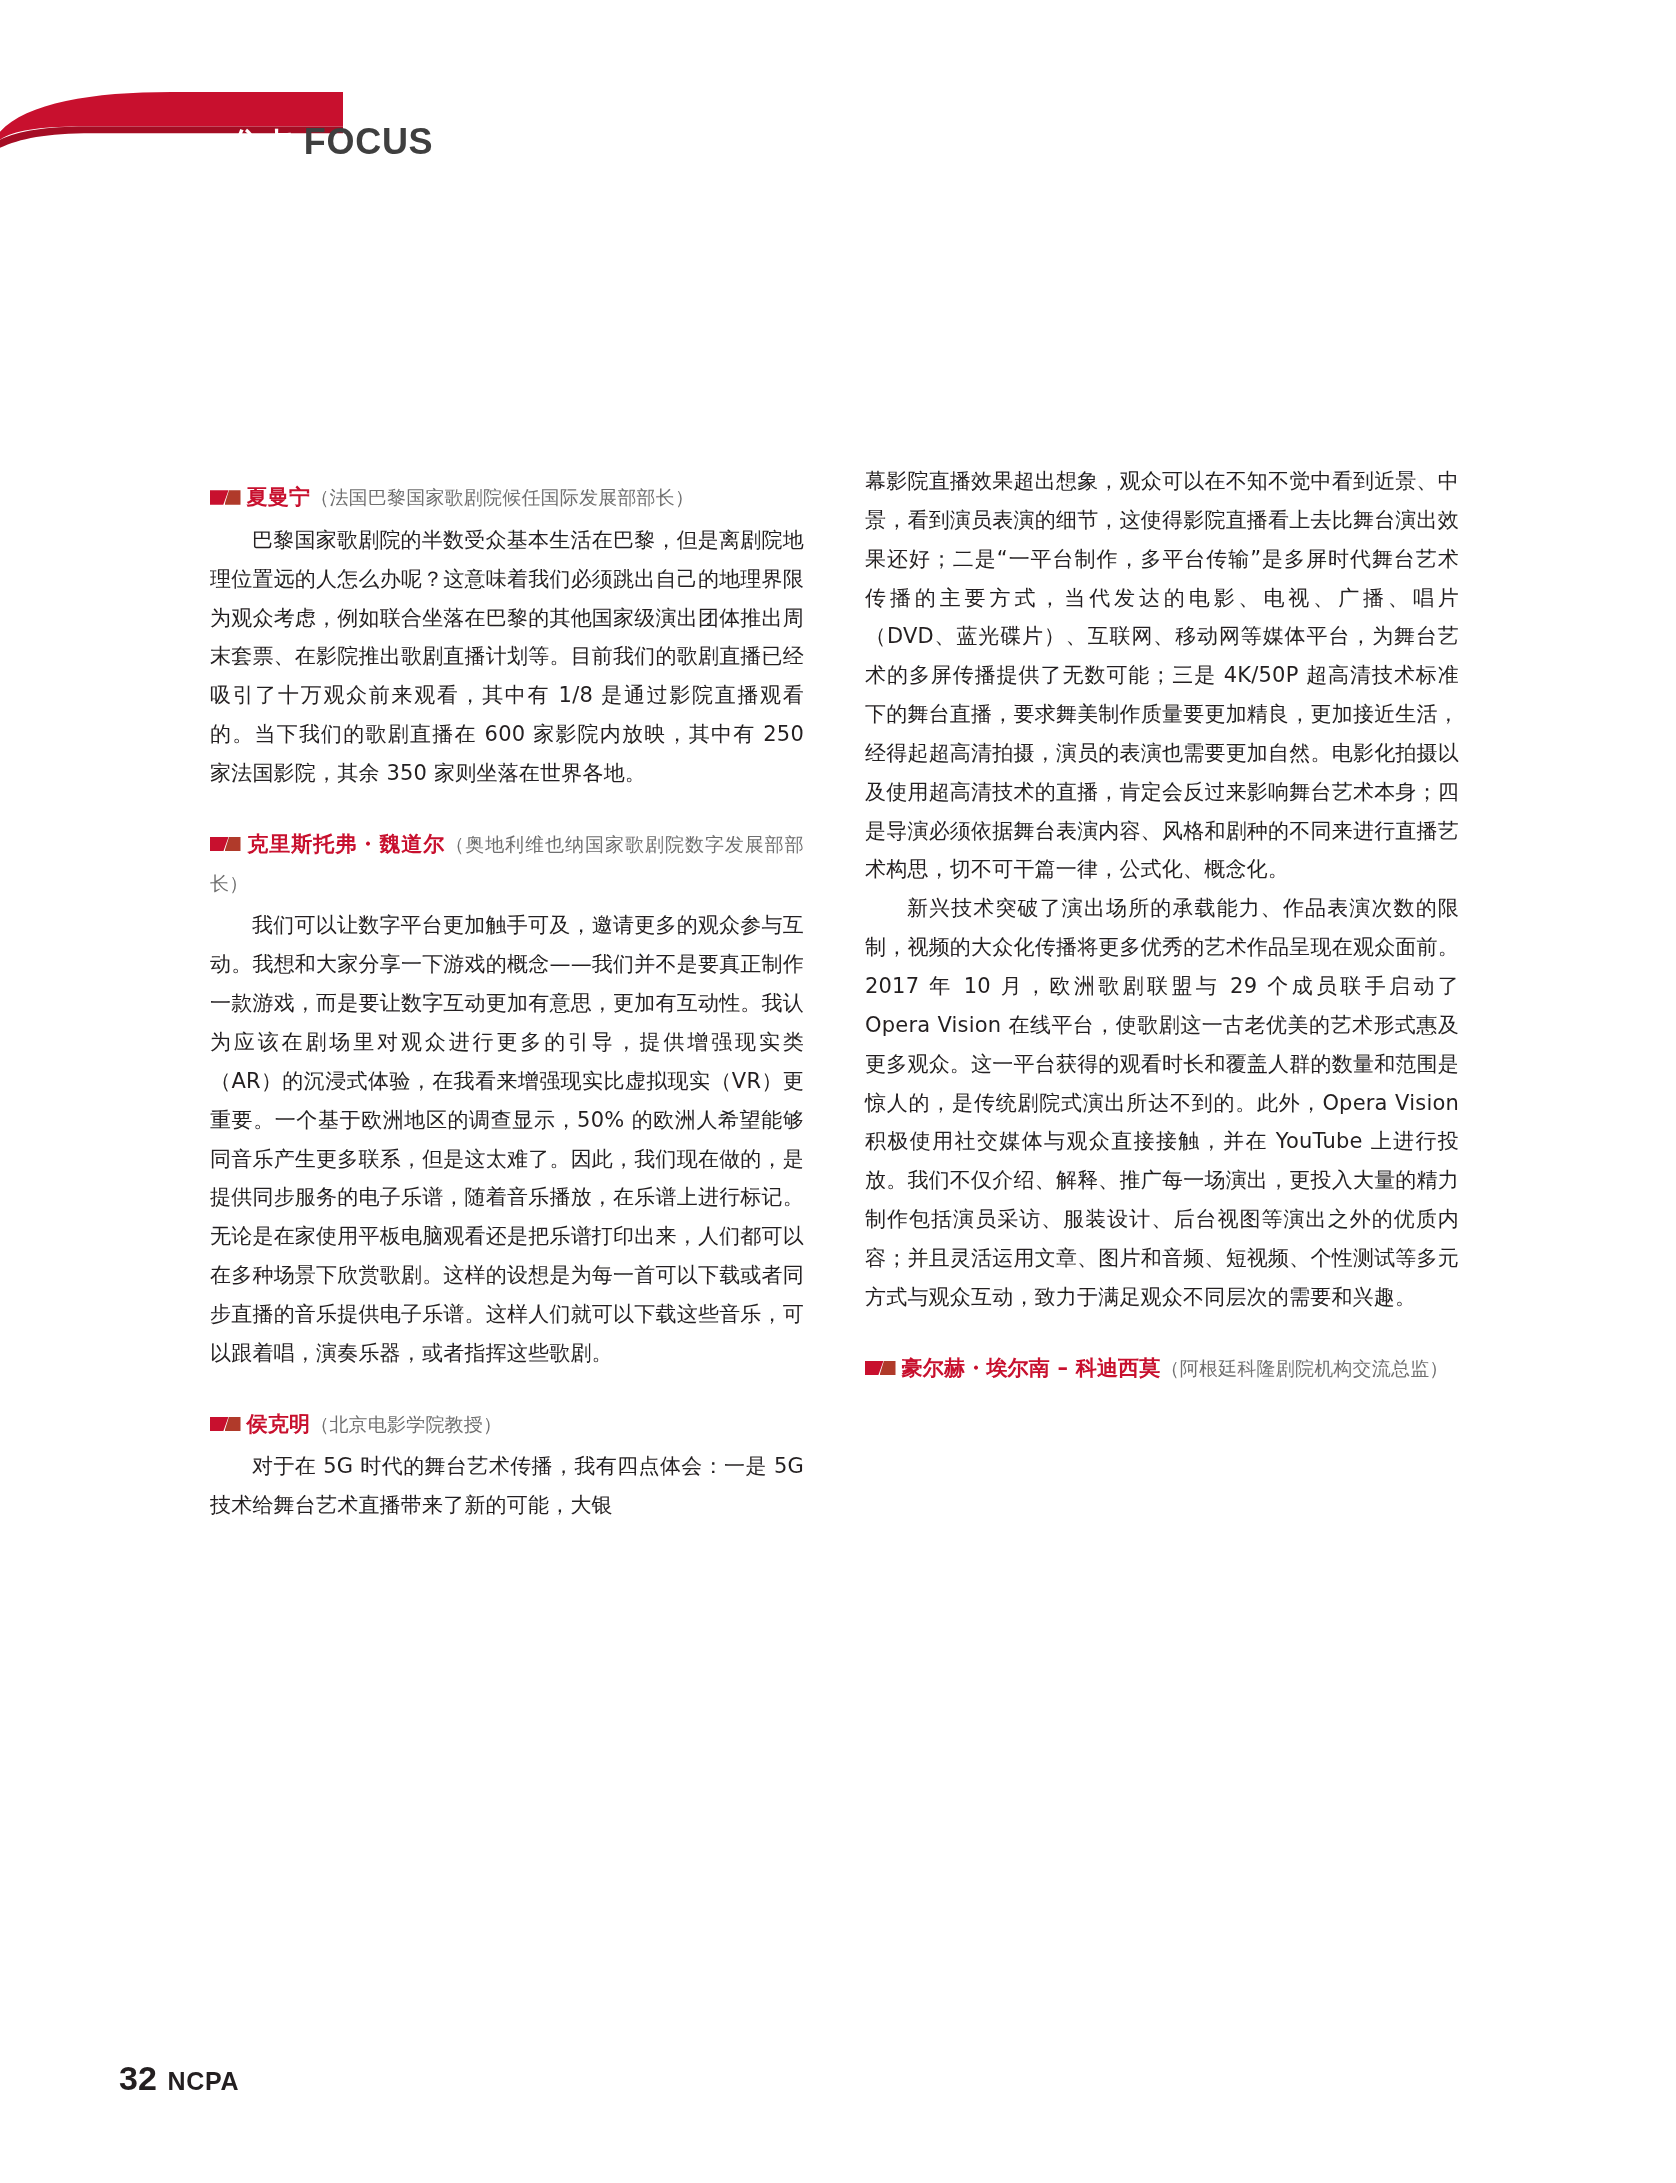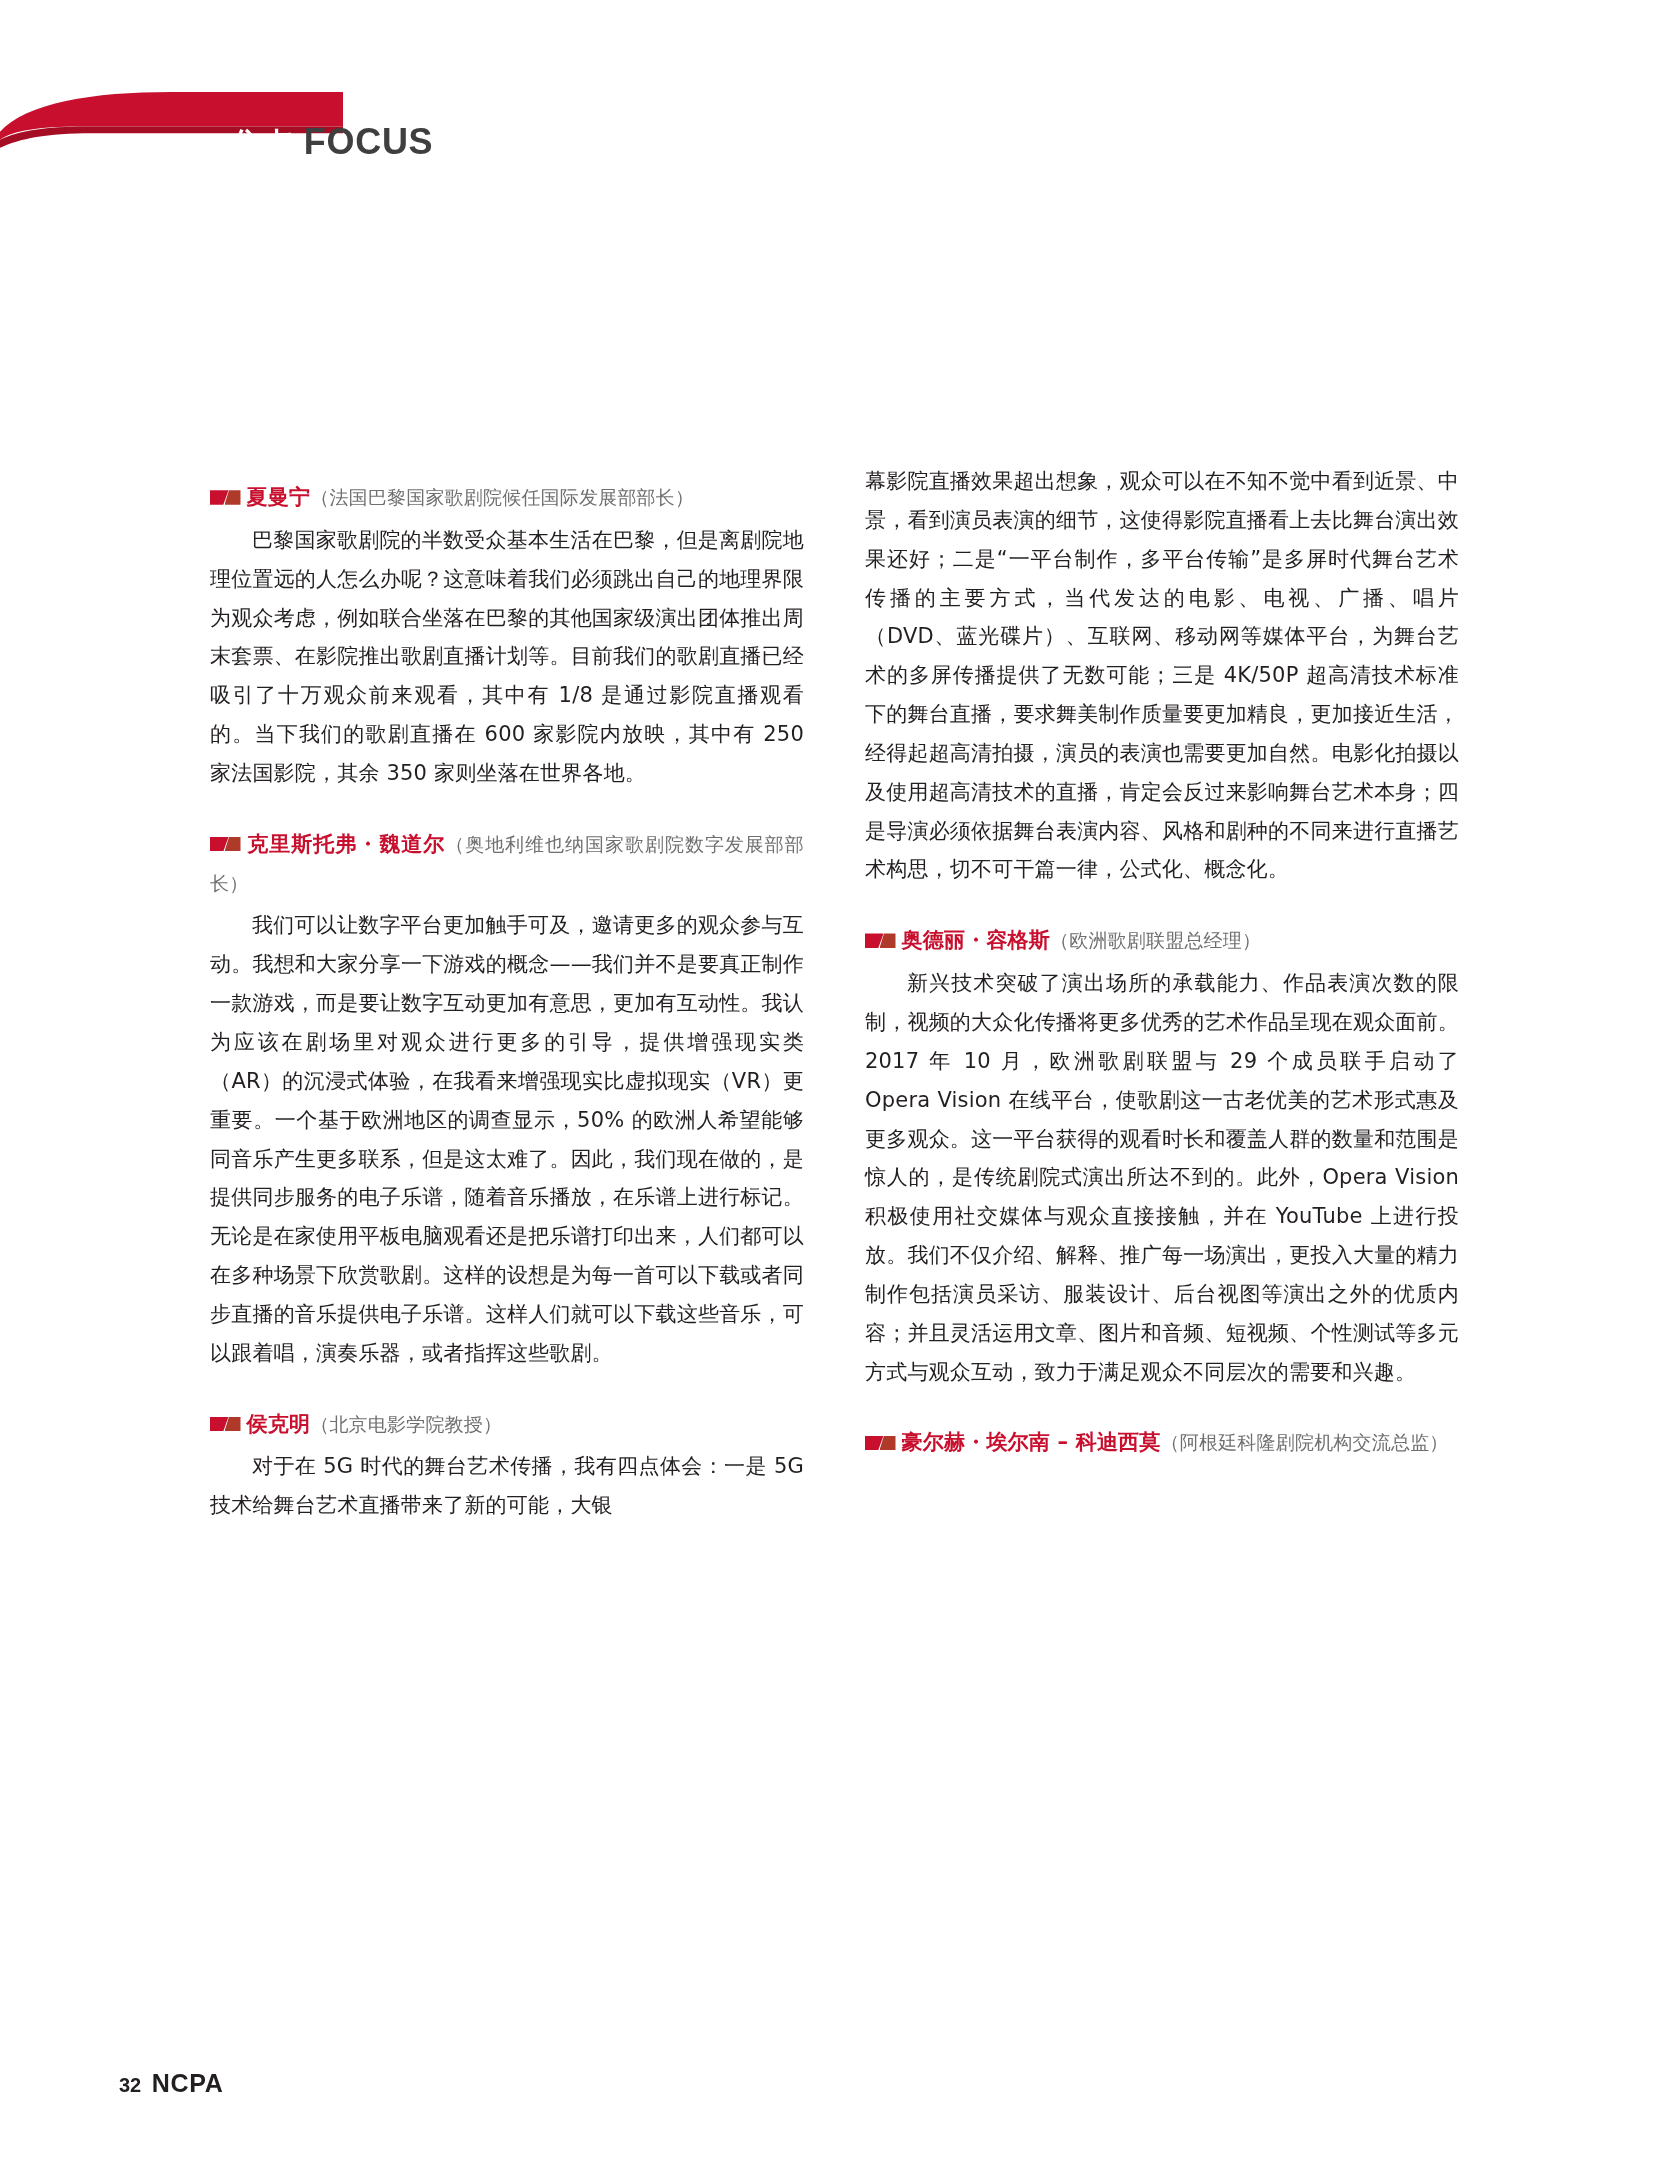--- a/index.html
+++ b/index.html
@@ -120,21 +120,21 @@
   .footer {
     position: absolute;
     left: 119px;
     bottom: 85px;
     display: flex;
     align-items: baseline;
     gap: 10.6px;
     font-family: "Liberation Sans", sans-serif;
   }
   .footer .pageno {
-    font-size: 20px;
+    font-size: 34px;
     font-weight: bold;
     color: #231f20;
   }
   .footer .brand {
     font-size: 25px;
     font-weight: bold;
     color: #231f20;
     letter-spacing: 0.7px;
   }
 </style>
@@ -170,23 +170,20 @@
     <span class="marker"><span class="m1"></span><span class="m2"></span></span><span class="speaker-name">侯克明</span><span class="speaker-role">（北京电影学院教授）</span>
   </div>
 
   <p class="para">对于在 5G 时代的舞台艺术传播，我有四点体会：一是 5G 技术给舞台艺术直播带来了新的可能，大银</p>
 </div>
 
 <div class="col col-right">
 
   <p class="para noindent">幕影院直播效果超出想象，观众可以在不知不觉中看到近景、中景，看到演员表演的细节，这使得影院直播看上去比舞台演出效果还好；二是“一平台制作，多平台传输”是多屏时代舞台艺术传播的主要方式，当代发达的电影、电视、广播、唱片（DVD、蓝光碟片）、互联网、移动网等媒体平台，为舞台艺术的多屏传播提供了无数可能；三是 4K/50P 超高清技术标准下的舞台直播，要求舞美制作质量要更加精良，更加接近生活，经得起超高清拍摄，演员的表演也需要更加自然。电影化拍摄以及使用超高清技术的直播，肯定会反过来影响舞台艺术本身；四是导演必须依据舞台表演内容、风格和剧种的不同来进行直播艺术构思，切不可干篇一律，公式化、概念化。</p>
 
-  <div class="speaker">
-    <span class="marker"><span class="m1"></span><span class="m2"></span></span><span class="speaker-name">奥德丽・容格斯</span><span class="speaker-role">（欧洲歌剧联盟总经理）</span>
-  </div>
 
   <p class="para">新兴技术突破了演出场所的承载能力、作品表演次数的限制，视频的大众化传播将更多优秀的艺术作品呈现在观众面前。2017 年 10 月，欧洲歌剧联盟与 29 个成员联手启动了 Opera Vision 在线平台，使歌剧这一古老优美的艺术形式惠及更多观众。这一平台获得的观看时长和覆盖人群的数量和范围是惊人的，是传统剧院式演出所达不到的。此外，Opera Vision 积极使用社交媒体与观众直接接触，并在 YouTube 上进行投放。我们不仅介绍、解释、推广每一场演出，更投入大量的精力制作包括演员采访、服装设计、后台视图等演出之外的优质内容；并且灵活运用文章、图片和音频、短视频、个性测试等多元方式与观众互动，致力于满足观众不同层次的需要和兴趣。</p>
 
   <div class="speaker">
     <span class="marker"><span class="m1"></span><span class="m2"></span></span><span class="speaker-name">豪尔赫・埃尔南 – 科迪西莫</span><span class="speaker-role">（阿根廷科隆剧院机构交流总监）</span>
   </div>
 
 </div>
 
 <div class="footer">

